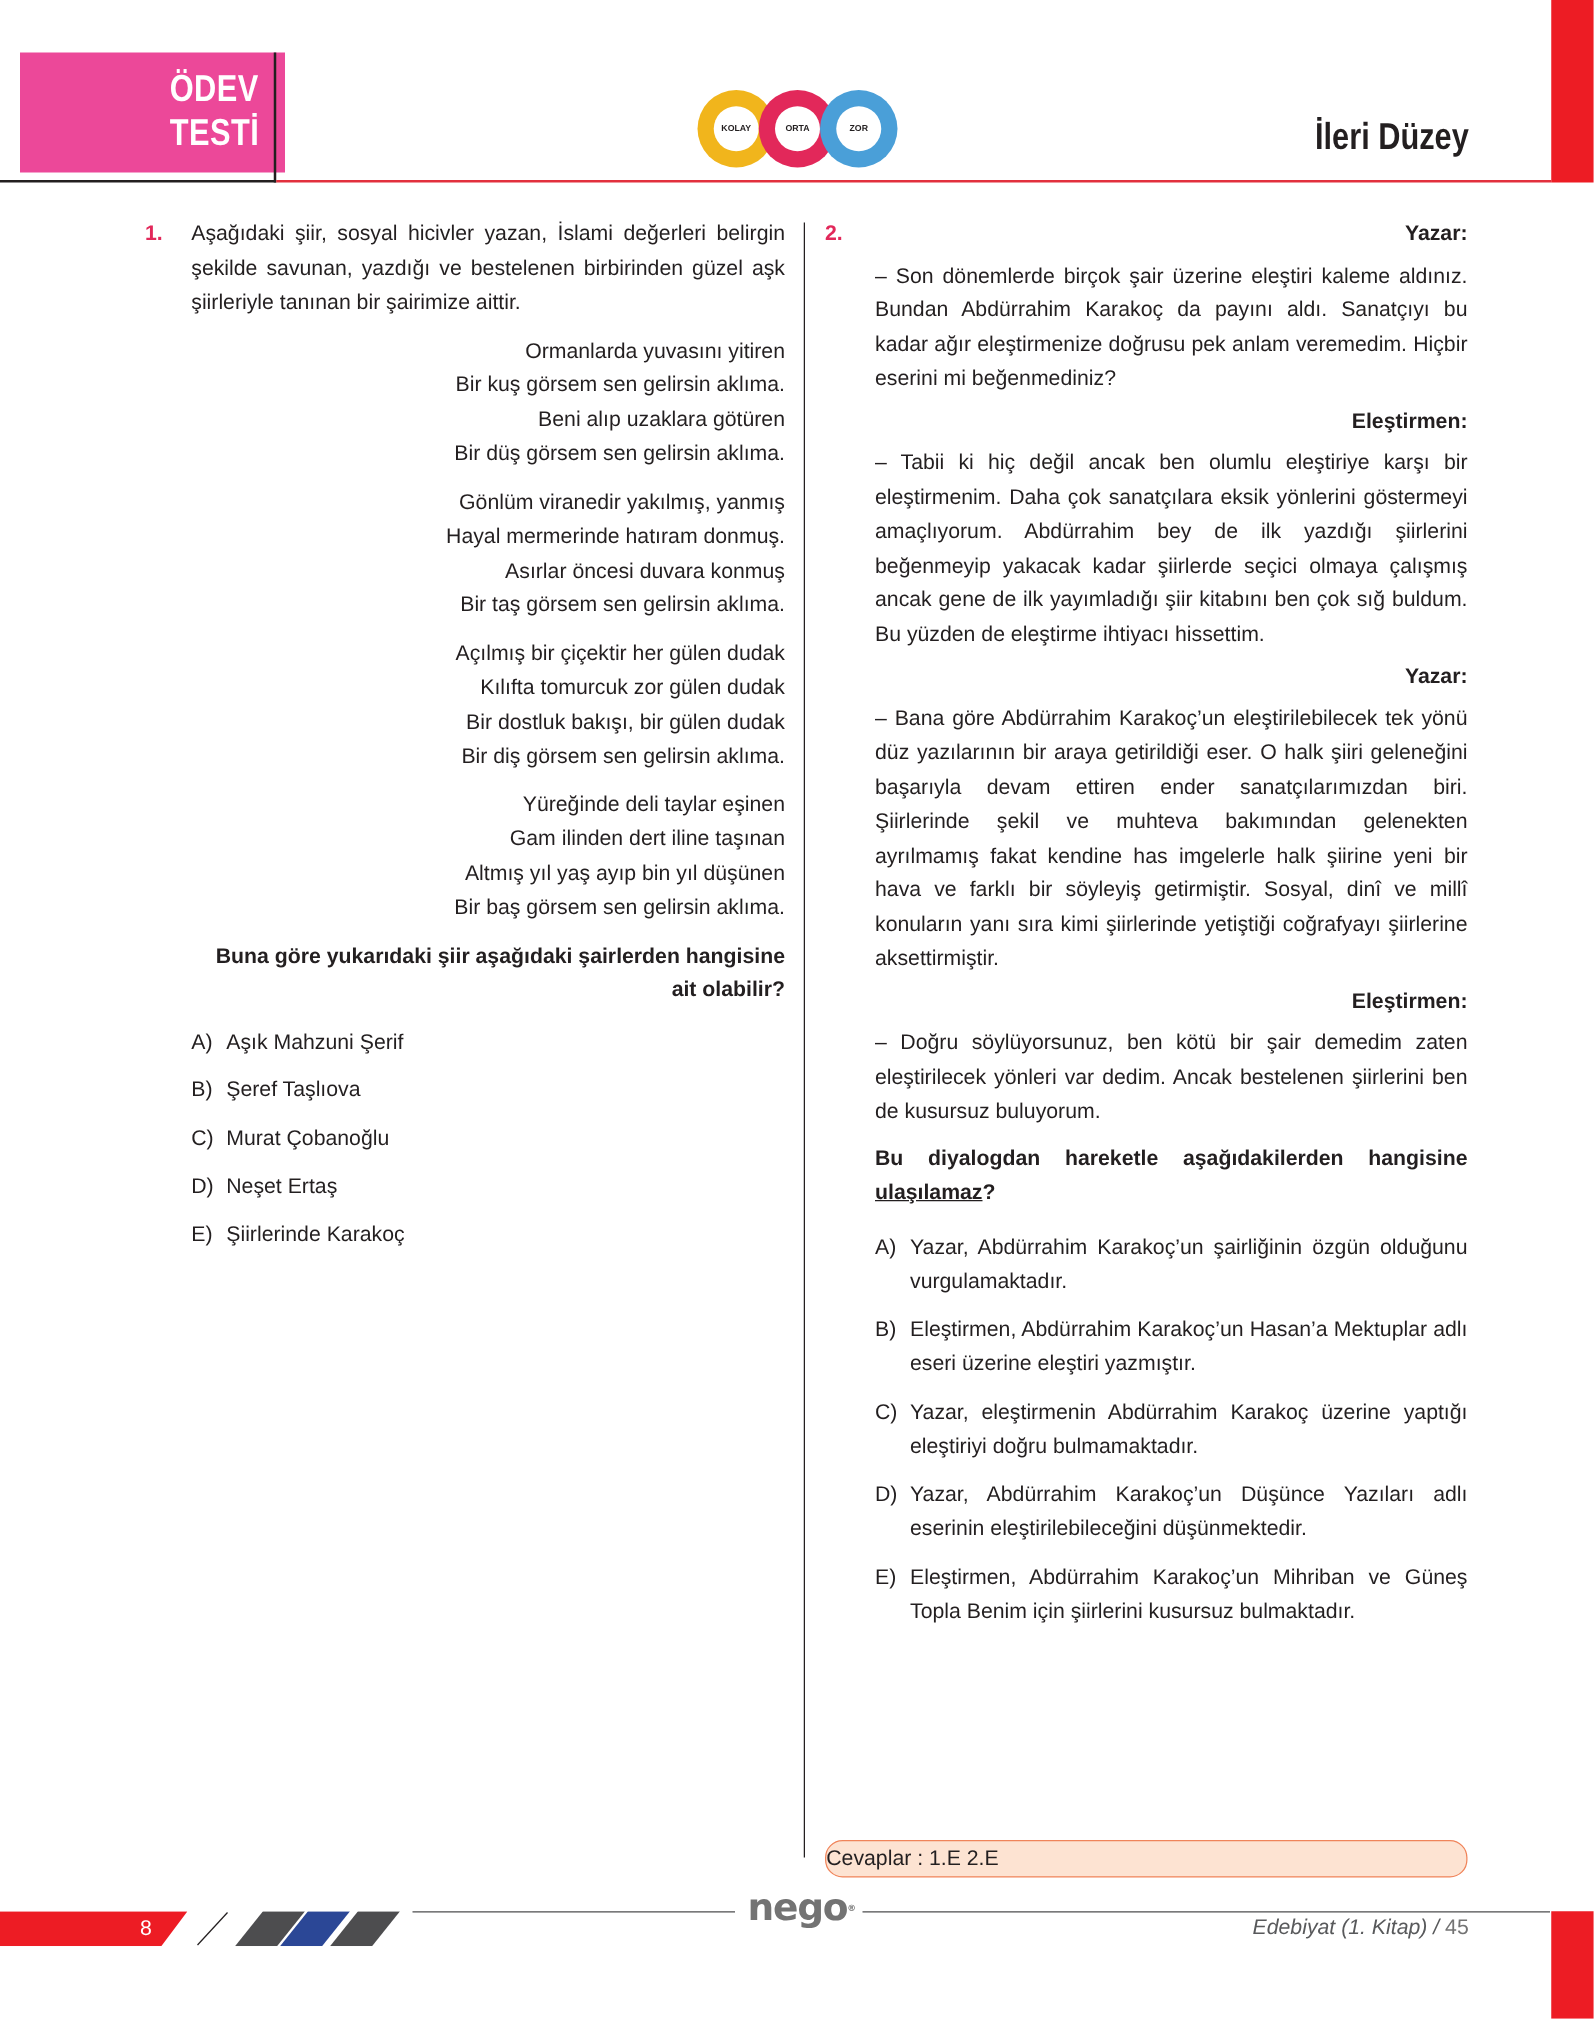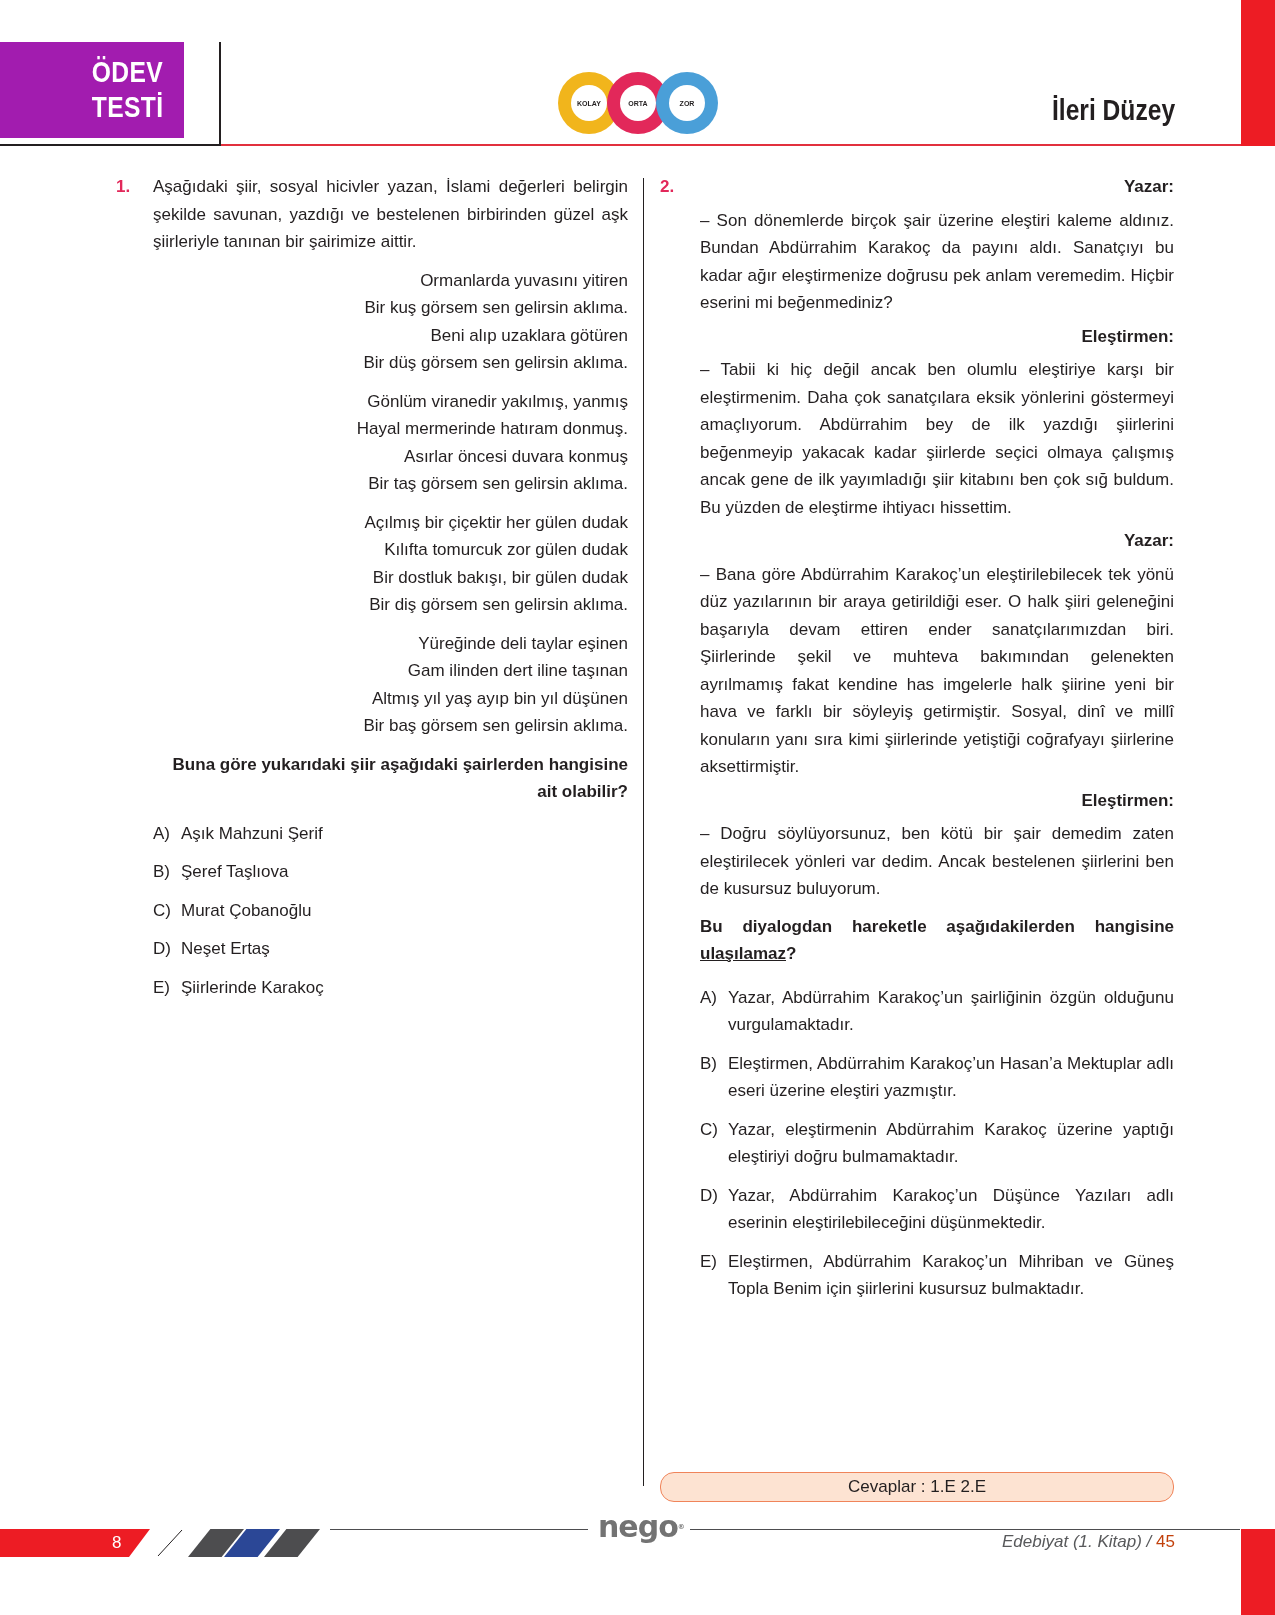--- a/index.html
+++ b/index.html
@@ -1,20 +1,20 @@
 <!DOCTYPE html>
 <html><head>
 <meta charset="utf-8">
 <style>
   html, body { margin: 0; padding: 0; background: #ffffff; }
   body { width: 1275px; height: 1615px; position: relative; overflow: hidden;
          font-family: "Liberation Sans", sans-serif; color: #231f20; }
 
   
-  .hdr-left { position: absolute; left: 0; top: 42px; width: 184px; height: 96px; background: #a21caf; }
+  .hdr-left { position: absolute; left: 16px; top: 42px; width: 212px; height: 96px; background: #ec4899; }
   .hdr-left-title { position: absolute; right: 20px; top: 12px; color: #fff; font-weight: bold;
                     font-size: 30px; line-height: 35px; text-align: left; letter-spacing: 0.5px;
                     transform: scaleX(0.82); transform-origin: right top; }
   .hdr-vline { position: absolute; left: 219px; top: 42px; width: 2px; height: 104px; background: #231f20; }
   .hdr-line-black { position: absolute; left: 0; top: 144px; width: 221px; height: 2px; background: #231f20; }
   .hdr-line-red { position: absolute; left: 221px; top: 144px; width: 1020px; height: 2px; background: #e2303e; }
   .hdr-right-bar { position: absolute; left: 1241px; top: 0; width: 34px; height: 146px; background: #ed1c24; }
   .hdr-level { position: absolute; right: 100px; top: 93px; font-size: 30px; font-weight: bold;
                transform: scaleX(0.82); transform-origin: right top; color: #231f20; }
 
@@ -52,40 +52,40 @@
   .ask2 { font-weight: bold; margin-top: 10px; text-align: justify; }
   .ul { text-decoration: underline; }
   .opts2 { margin-top: 16px; }
   .opt2 { display: flex; margin-bottom: 11px; }
   .opt2 .opt-letter { width: 28px; }
   .opt2 .opt-text { text-align: justify; flex: 1; }
 
   
   .answers { position: absolute; left: 660px; top: 1472px; width: 512px; height: 28px;
              border: 1.5px solid #f0845a; border-radius: 14px; background: #fde3d2;
-             font-size: 17px; text-align: center; line-height: 28px; color: #231f20; box-sizing: content-box; }
+             font-size: 17px; text-align: left; line-height: 28px; color: #231f20; box-sizing: content-box; }
 
   
   .ft-red { position: absolute; left: 0; top: 1529px; width: 150px; height: 28px; background: #ed1c24;
             clip-path: polygon(0 0, 100% 0, 86% 100%, 0 100%); }
   .ft-pagenum { position: absolute; left: 112px; top: 1529px; font-size: 17px; line-height: 28px; color: #fff; }
   .ft-slash { position: absolute; top: 1529px; height: 28px; }
   .ft-thin { left: 155px; width: 30px; }
   .ft-s1 { left: 188px; width: 56px; background: #4d4d4f; clip-path: polygon(40% 0, 100% 0, 60% 100%, 0 100%); }
   .ft-s2 { left: 224px; width: 56px; background: #2b4796; clip-path: polygon(40% 0, 100% 0, 60% 100%, 0 100%); }
   .ft-s3 { left: 264px; width: 56px; background: #4d4d4f; clip-path: polygon(40% 0, 100% 0, 60% 100%, 0 100%); }
   .ft-line { position: absolute; top: 1529px; height: 1px; background: #4d4d4f; }
   .ft-line.a { left: 330px; width: 258px; }
   .ft-line.b { left: 690px; width: 550px; }
   .ft-logo { position: absolute; left: 598px; top: 1512px; font-size: 30px; font-weight: bold; color: #737373;
              letter-spacing: -1px; font-family: "DejaVu Sans", sans-serif; line-height: 30px; }
   .ft-logo sup { font-size: 7px; vertical-align: top; }
   .ft-book { position: absolute; right: 100px; top: 1530px; font-size: 17px; line-height: 24px; color: #58595b; }
   .ft-book i { font-style: italic; text-align: center; }
-  .ft-book b { font-weight: normal; color: #c2410c; }
+  .ft-book b { font-weight: normal; color: #737373; }
   .ft-right-bar { position: absolute; left: 1241px; top: 1529px; width: 34px; height: 86px; background: #ed1c24; }
 </style>
 </head>
 <body>
 
 <div class="hdr-left">
   <div class="hdr-left-title">
     <div>ÖDEV</div>
     <div>TESTİ</div>
   </div>

